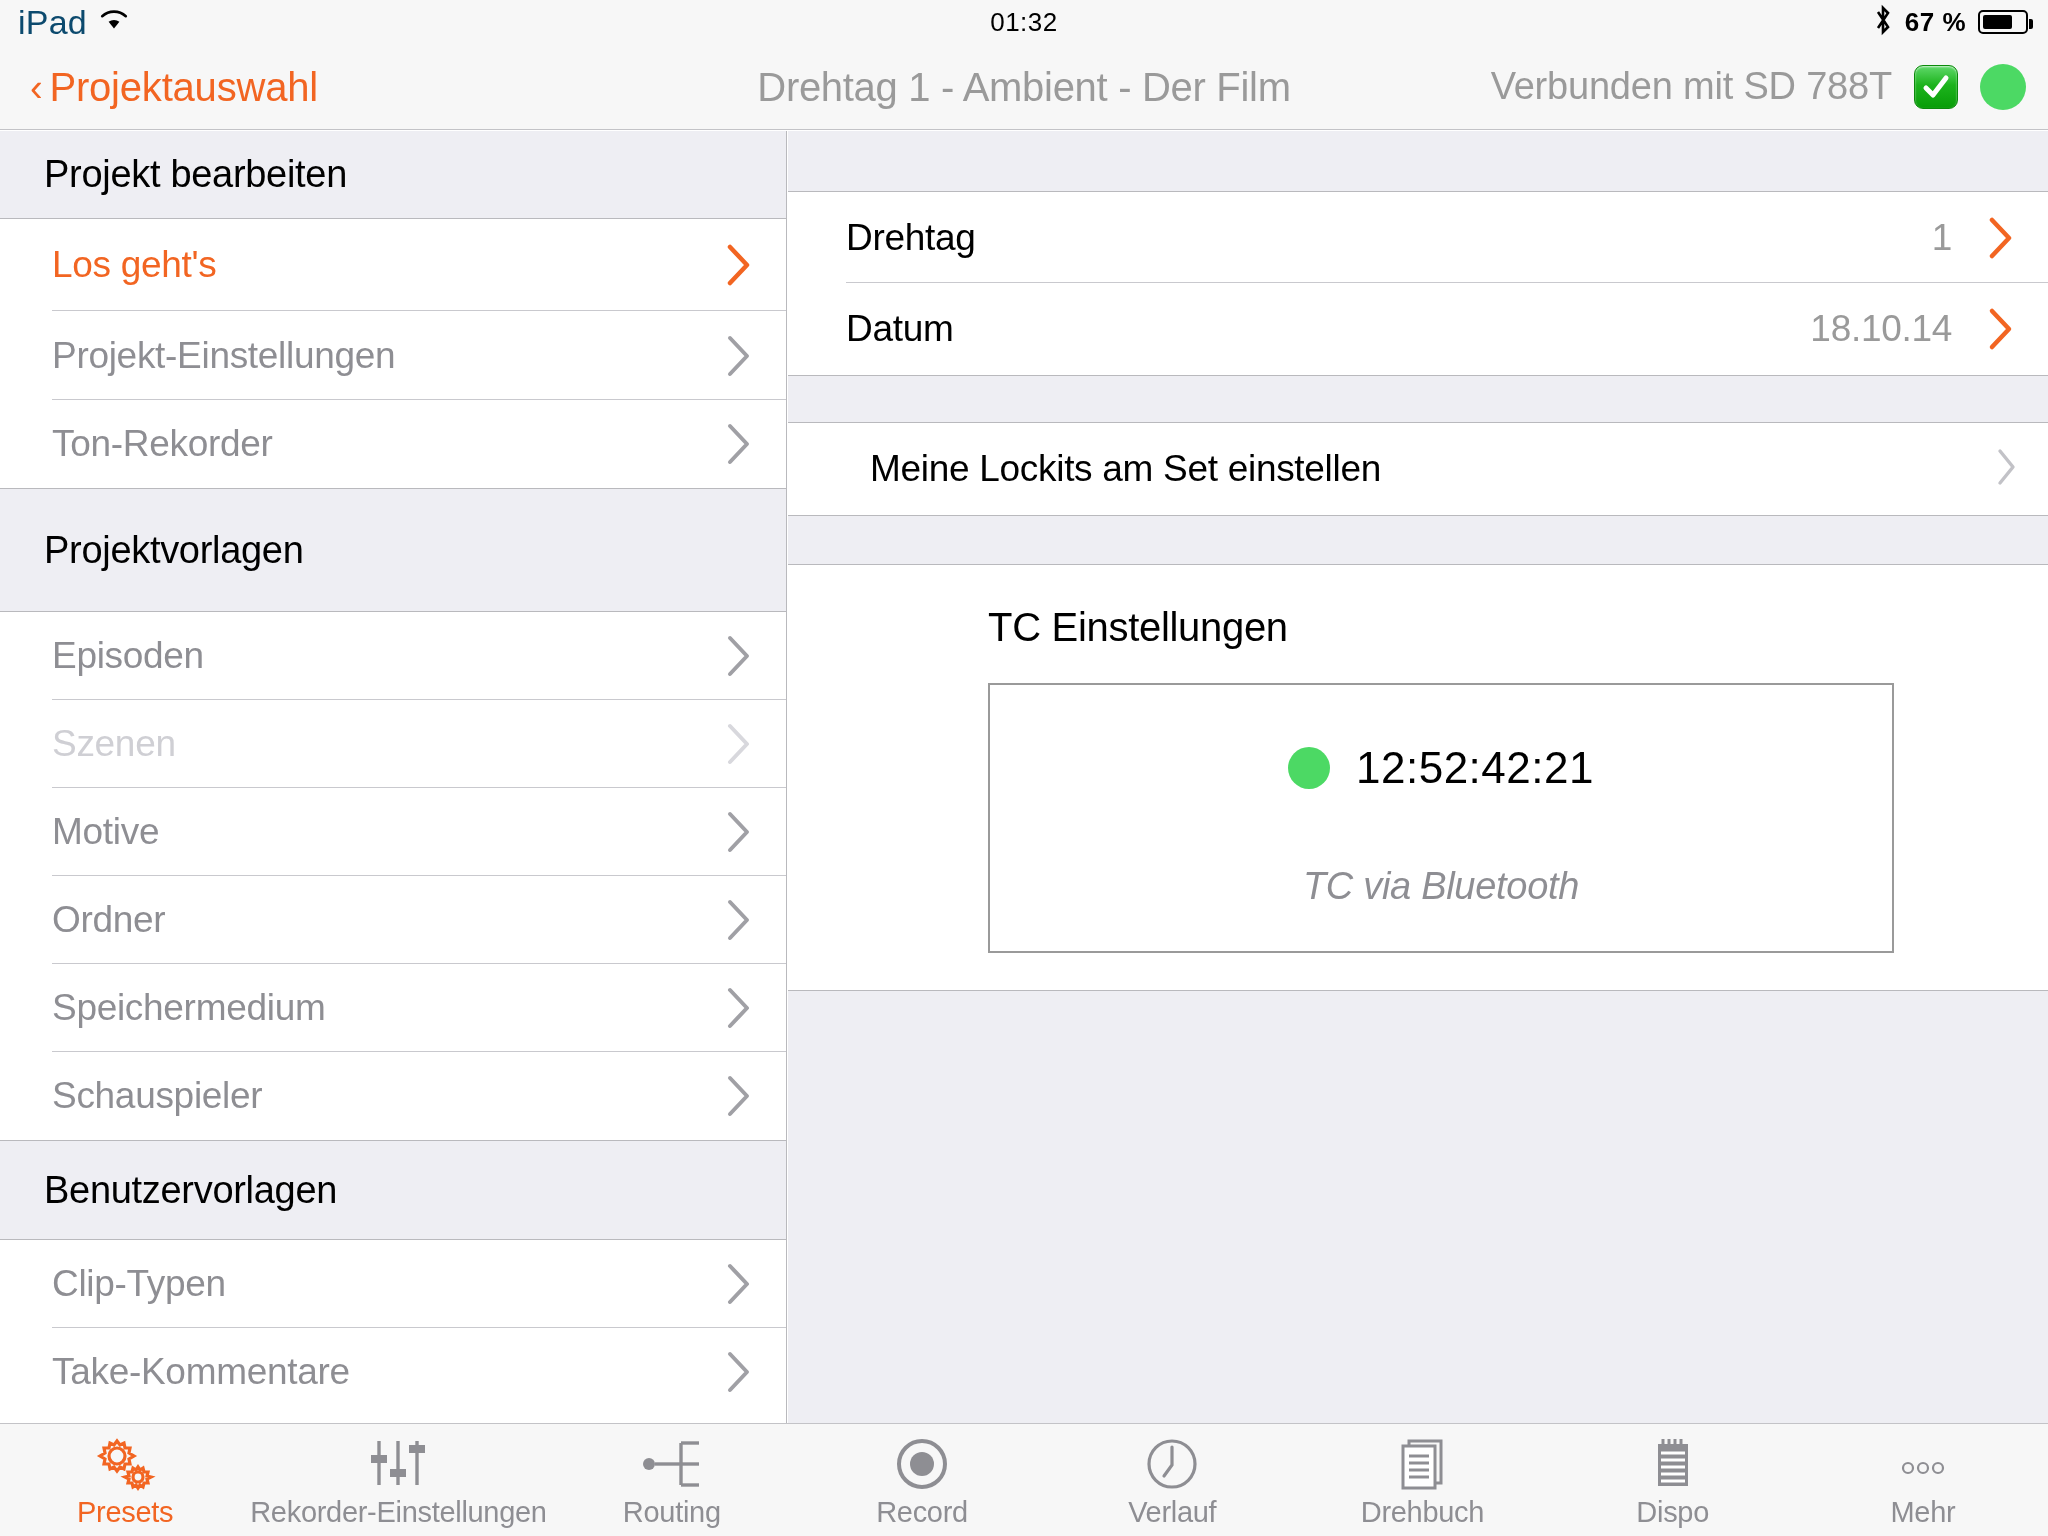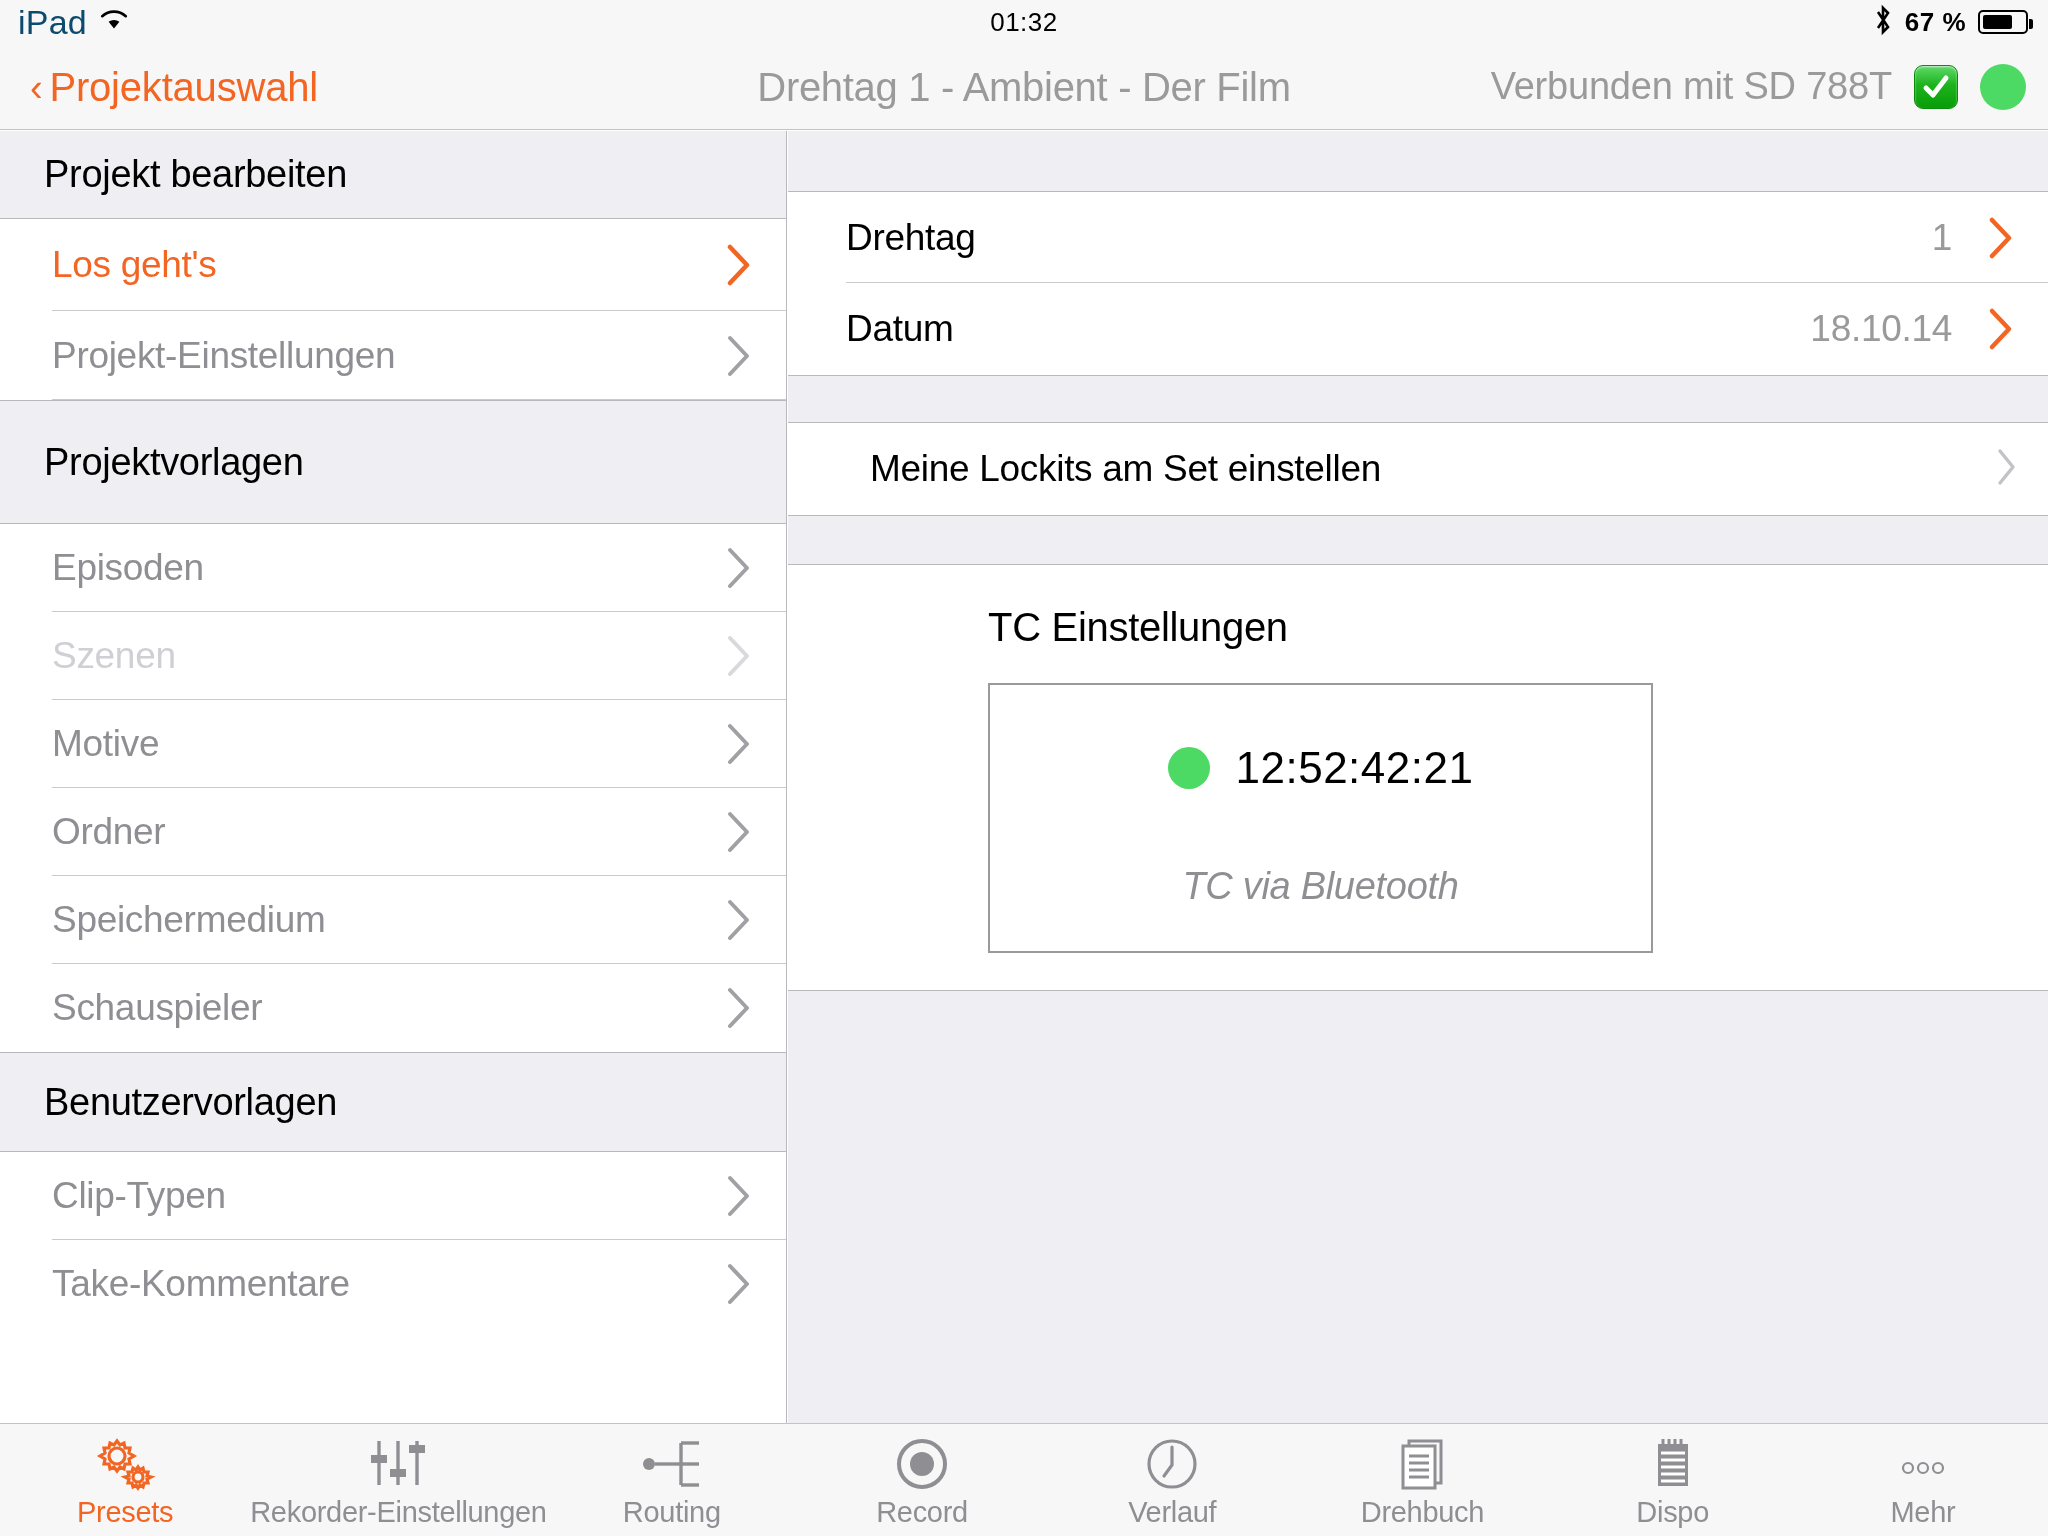--- a/index.html
+++ b/index.html
@@ -96,21 +96,21 @@
   .divider-top{ border-top:1px solid #b9b9bd; }
   .divider-bot{ border-bottom:1px solid #b9b9bd; }
 
   
   .tc-area{ position:relative; background:#fff; }
   .tc-title{
     position:absolute; left:200px; top:40px;
     font-size:40px; color:#000; letter-spacing:-0.3px;
   }
   .tc-box{
-    position:absolute; left:200px; top:118px; width:665px; height:270px;
+    position:absolute; left:200px; top:118px; width:906px; height:270px;
     border:2px solid #9a9a9a; background:#fff;
   }
   .tc-line{
     position:absolute; top:58px; left:0; width:100%;
     display:flex; align-items:center; justify-content:center; gap:26px;
   }
   .tc-dot{ width:42px; height:42px; border-radius:50%; background:#4cd964; }
   .tc-value{ font-size:44px; color:#000; letter-spacing:0.5px; }
   .tc-sub{
     position:absolute; top:180px; left:0; width:100%; text-align:center;
@@ -192,20 +192,28 @@
       <span class="sep"></span>
     </div>
     <div class="row" style="height:89px;">
       <span class="label" style="color:#8e8e93;">Projekt-Einstellungen</span>
       <span class="chev">
         <svg width="26" height="44" viewBox="0 0 26 44">
             <path d="M4 4 L21 22 L4 40" stroke="#a0a0a5" stroke-width="4" fill="none" stroke-linecap="round" stroke-linejoin="round"></path>
           </svg>
       </span>
       <span class="sep"></span>
+    </div>
+    <div class="row" style="height:88px;">
+      <span class="label" style="color:#8e8e93;">Ton-Rekorder</span>
+      <span class="chev">
+        <svg width="26" height="44" viewBox="0 0 26 44">
+            <path d="M4 4 L21 22 L4 40" stroke="#a0a0a5" stroke-width="4" fill="none" stroke-linecap="round" stroke-linejoin="round"></path>
+          </svg>
+      </span>
     </div>
 
     <div class="sec-head divider-top" style="height:124px;">
       <span class="sec-title">Projektvorlagen</span>
     </div>
     <div class="row" style="height:88px;">
       <span class="label" style="color:#8e8e93;">Episoden</span>
       <span class="chev">
         <svg width="26" height="44" viewBox="0 0 26 44">
             <path d="M4 4 L21 22 L4 40" stroke="#a0a0a5" stroke-width="4" fill="none" stroke-linecap="round" stroke-linejoin="round"></path>

